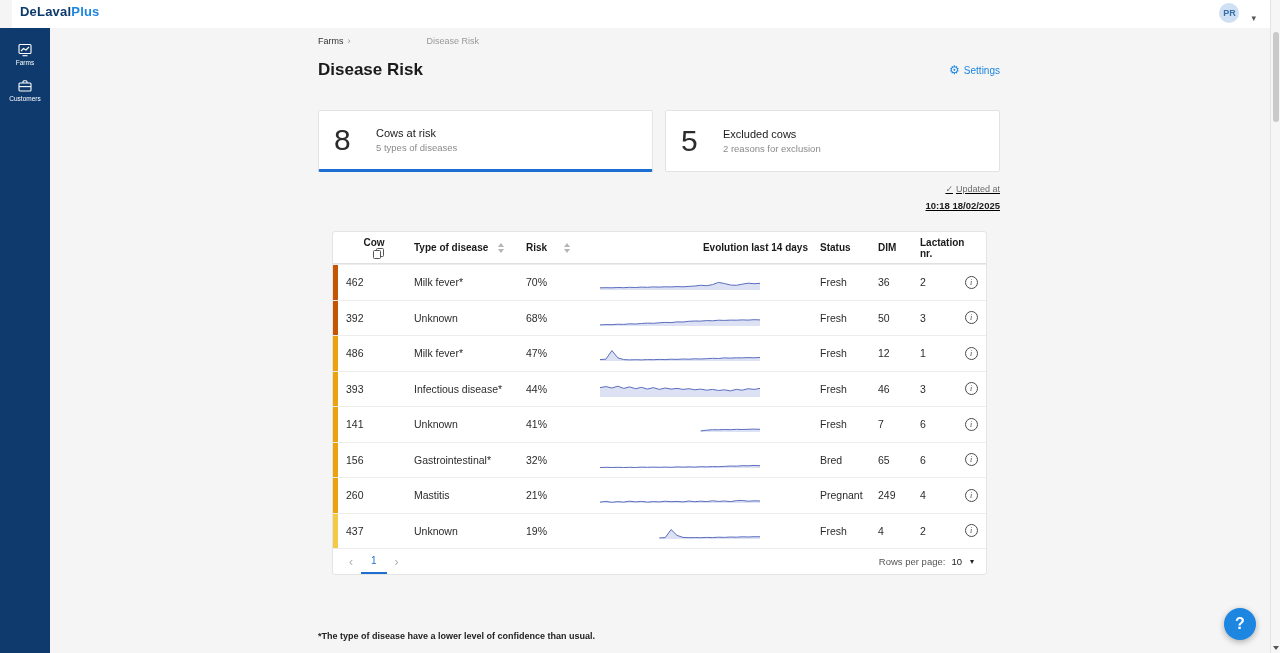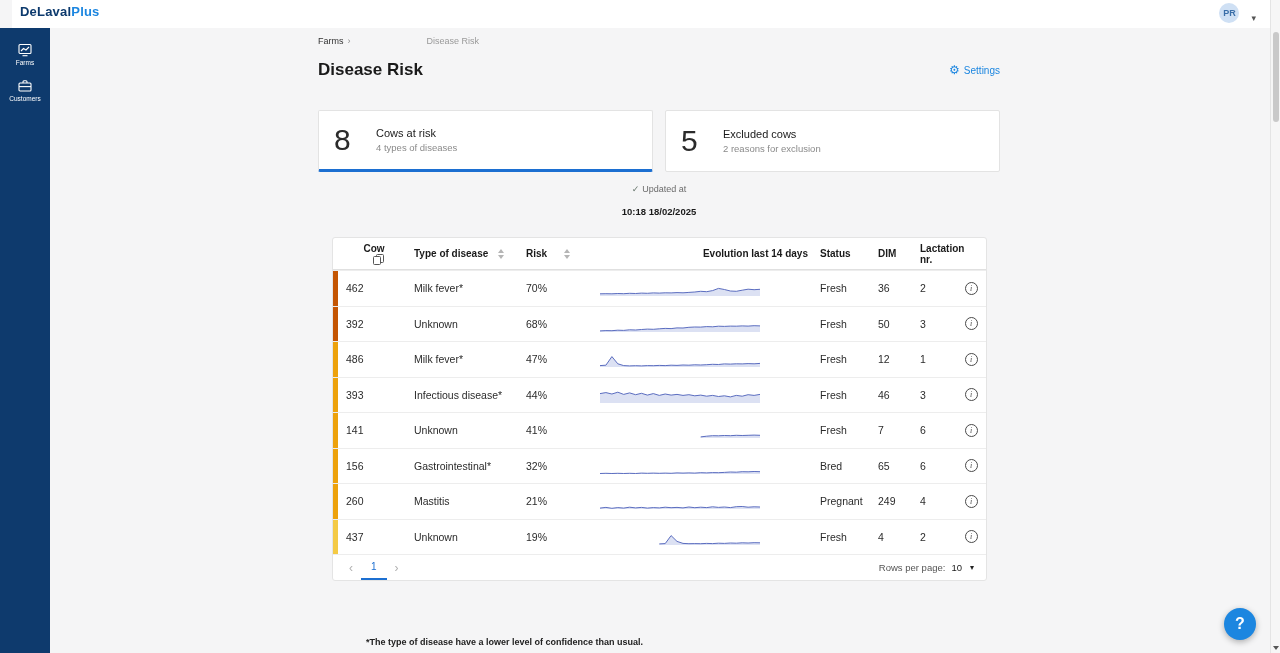--- a/index.html
+++ b/index.html
@@ -34,24 +34,24 @@
   .gear { font-size:12px; line-height:1; }
 
   .cards { display:flex; gap:12px; margin-top:30px; }
   .card { width:335px; height:62px; background:#fff; border:1px solid #e3e3e3; border-radius:2px; display:flex; align-items:center; padding-left:15px; cursor:pointer; }
   .card.active { border-bottom:3px solid #1c6fd1; }
   .card-num { font-size:30px; font-weight:300; color:#2b2b2b; width:32px; }
   .card-text { margin-left:10px; }
   .card-title { font-size:11px; color:#1a1a1a; }
   .card-sub { font-size:9.5px; color:#8a8a8a; margin-top:3px; }
 
-  .updated { text-align:center; margin-top:12px; }
+  .updated { text-align:right; margin-top:12px;text-decoration:underline; }
   .updated-line1 { font-size:9px; color:#6b6b6b; }
   .updated-check { color:#66756b; margin-right:3px; }
-  .updated-line2 { font-size:9.5px; font-weight:bold; color:#1a1a1a; margin-top:12px; }
+  .updated-line2 { font-size:9.5px; font-weight:bold; color:#1a1a1a; margin-top:6px; }
 
   .table-card { margin-top:20px; margin-left:14px; width:655px; background:#fff; border:1px solid #e4e4e4; border-radius:3px; }
   .trow { display:grid; grid-template-columns:5px 64px 112px 66px 228px 58px 42px 48px 30px; align-items:center; height:35.5px; border-top:1px solid #ededed; }
   .thead { height:32px; border-top:none; border-bottom:1px solid #e0e0e0; }
   .cell { font-size:10.5px; color:#2b2b2b; }
   .hcell { font-size:10px; font-weight:bold; color:#1a1a1a; display:flex; align-items:center; }
   .between { justify-content:space-between; padding-right:10px; }
   .c-cow { padding-left:8px;flex-direction:column; }
   .c-disease, .c-risk, .c-status, .c-dim, .c-lact { padding-left:12px; }
   .c-evo { padding-left:20px; }
@@ -64,21 +64,21 @@
   .sort::after { content:""; border-left:3px solid transparent; border-right:3px solid transparent; border-top:4px solid #b5b5b5; }
   .info-icon { width:13px; height:13px; border:1px solid #4a4a4a; border-radius:50%; font-size:8px; color:#4a4a4a; display:flex; align-items:center; justify-content:center; cursor:pointer; font-style:italic; font-family:"Liberation Serif", serif; }
 
   .pagination { display:flex; align-items:center; height:26px; border-top:1px solid #ededed; padding:0 12px 0 8px; }
   .pg-chevron { color:#b0b0b0; font-size:12px; width:20px; text-align:center; cursor:pointer; }
   .pg-num { color:#1c6fd1; font-size:10px; height:100%; display:flex; align-items:center; padding:0 10px; border-bottom:2px solid #1c6fd1; cursor:pointer; }
   .pg-right { margin-left:auto; display:flex; align-items:center; gap:6px; font-size:9.5px; color:#555; }
   .pg-rpp-val { color:#1a1a1a; display:flex; align-items:center; gap:8px; cursor:pointer; }
   .pg-rpp-val .caret { font-size:8px; color:#222; }
 
-  .footnote { margin-top:56px; font-size:9px; font-weight:600; color:#222;margin-left:48px; }
+  .footnote { margin-top:56px; font-size:9px; font-weight:600; color:#222; }
 
   .help-btn { position:absolute; left:1224px; top:608px; width:32px; height:32px; border-radius:50%; background:#1c86e0; color:#fff; font-size:16px; font-weight:bold; display:flex; align-items:center; justify-content:center; box-shadow:0 2px 6px rgba(0,0,0,.3); cursor:pointer; z-index:25; }
 </style>
 </head>
 <body>
 
 <div class="topbar">
   <div class="logo">
     <span class="de">DeLaval</span><span class="plus">Plus</span>
   </div>
@@ -122,21 +122,21 @@
         <span class="gear">⚙</span>
         <span>Settings</span>
       </div>
     </div>
 
     <div class="cards">
       <div class="card active">
         <div class="card-num">8</div>
         <div class="card-text">
           <div class="card-title">Cows at risk</div>
-          <div class="card-sub">4 types of diseases</div>
+          <div class="card-sub">5 types of diseases</div>
         </div>
       </div>
       <div class="card">
         <div class="card-num">5</div>
         <div class="card-text">
           <div class="card-title">Excluded cows</div>
           <div class="card-sub">2 reasons for exclusion</div>
         </div>
       </div>
     </div>

